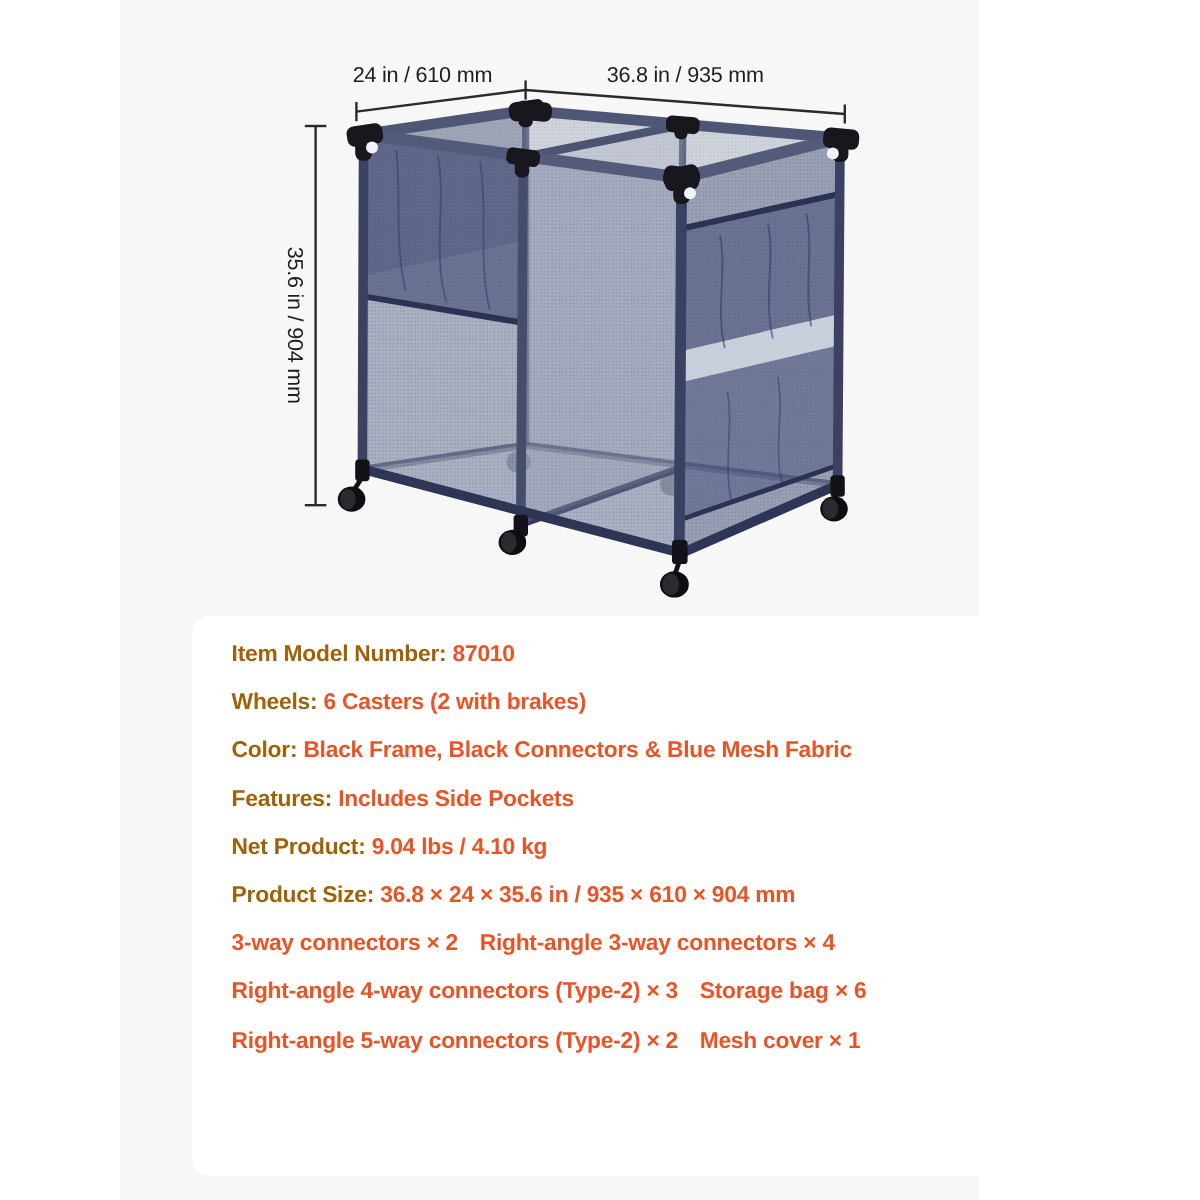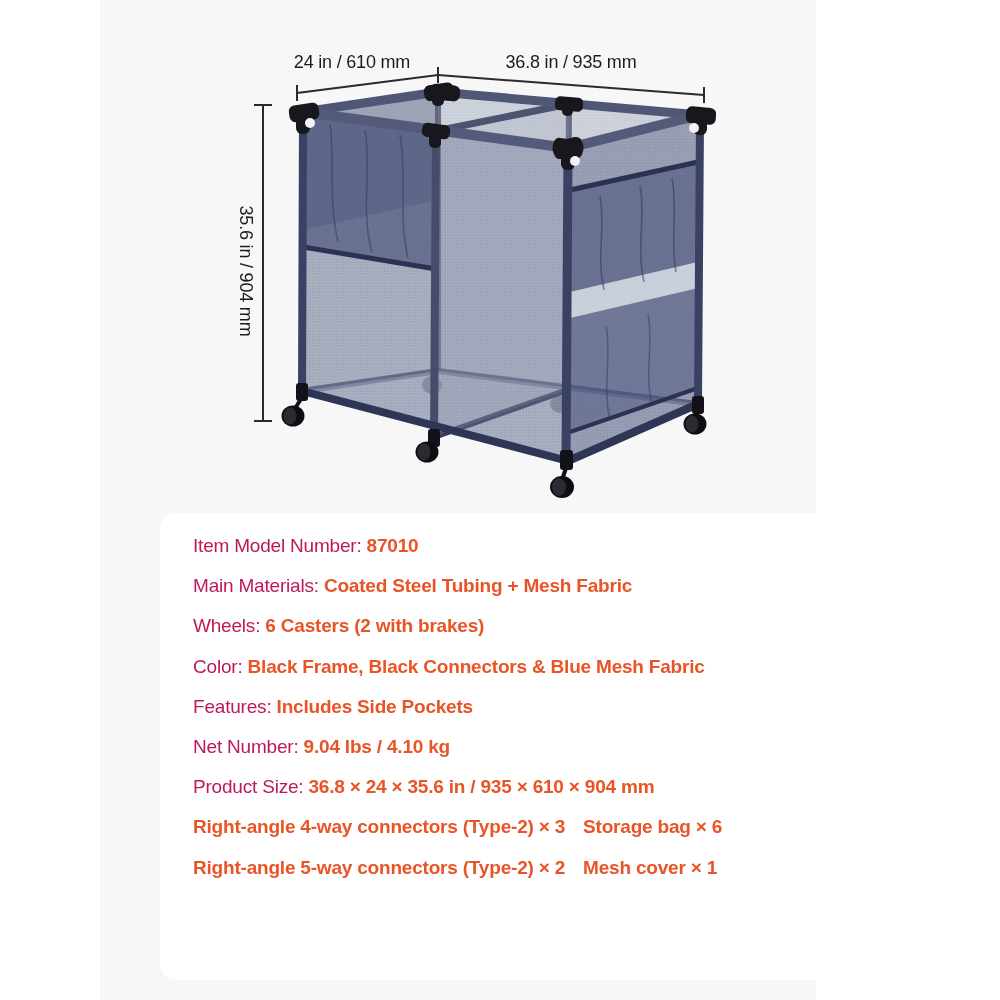--- a/index.html
+++ b/index.html
@@ -3,21 +3,21 @@
 <meta charset="utf-8">
 <style>
   html,body{margin:0;padding:0;background:#ffffff;}
   .stage{position:relative;width:816px;height:1000px;background:#ffffff;overflow:hidden;
          font-family:"Liberation Sans",sans-serif;}
   .panel{position:absolute;left:100px;top:0;width:800px;height:1000px;background:#f7f7f8;}
   .hero{position:absolute;left:100px;top:0;width:800px;height:515px;display:block;}
   .card{position:absolute;left:160px;top:513px;width:680px;height:467px;background:#ffffff;
         border-radius:16px;box-sizing:border-box;padding:13px 30px 0 33px;}
   .row{height:40.2px;line-height:40.2px;font-size:19px;letter-spacing:-0.2px;white-space:pre;}
-  .lab{color:#be185d;font-weight:400;}
+  .lab{color:#a16207;font-weight:700;}
   .val{color:#e95426;font-weight:700;margin-top:28px;}
   .gap2{margin-left:18px;}
   .dimtext{font-size:18px;font-weight:500;fill:#1d1d1f;letter-spacing:-0.2px;}
 </style>
 </head>
 <body>
 
 <div class="stage">
   <div class="panel"></div>
 
@@ -144,22 +144,22 @@
       <line x1="254" y1="105" x2="272" y2="105"></line>
       <line x1="254" y1="421" x2="272" y2="421"></line>
     </g>
     <text class="dimtext" x="352" y="68" text-anchor="middle">24 in / 610 mm</text>
     <text class="dimtext" x="571" y="68" text-anchor="middle">36.8 in / 935 mm</text>
     <text class="dimtext" x="240" y="271" text-anchor="middle" transform="rotate(90 240 271)">35.6 in / 904 mm</text>
   </svg>
 
   <div class="card">
     <div class="row"><span class="lab">Item Model Number: </span><span class="val">87010</span></div>
-    <div class="row"><span class="lab">Main Materials: </span><span class="val">Coated Steel Tubing + Mesh Fabric</span></div>
     <div class="row"><span class="lab">Wheels: </span><span class="val">6 Casters (2 with brakes)</span></div>
     <div class="row"><span class="lab">Color: </span><span class="val">Black Frame, Black Connectors &amp; Blue Mesh Fabric</span></div>
     <div class="row"><span class="lab">Features: </span><span class="val">Includes Side Pockets</span></div>
-    <div class="row"><span class="lab">Net Number: </span><span class="val">9.04 lbs / 4.10 kg</span></div>
+    <div class="row"><span class="lab">Net Product: </span><span class="val">9.04 lbs / 4.10 kg</span></div>
     <div class="row"><span class="lab">Product Size: </span><span class="val">36.8 × 24 × 35.6 in / 935 × 610 × 904 mm</span></div>
+    <div class="row"><span class="val">3-way connectors × 2</span><span class="val gap2">Right-angle 3-way connectors × 4</span></div>
     <div class="row"><span class="val">Right-angle 4-way connectors (Type-2) × 3</span><span class="val gap2">Storage bag × 6</span></div>
     <div class="row"><span class="val">Right-angle 5-way connectors (Type-2) × 2</span><span class="val gap2">Mesh cover × 1</span></div>
   </div>
 </div>
 
 </body></html>

